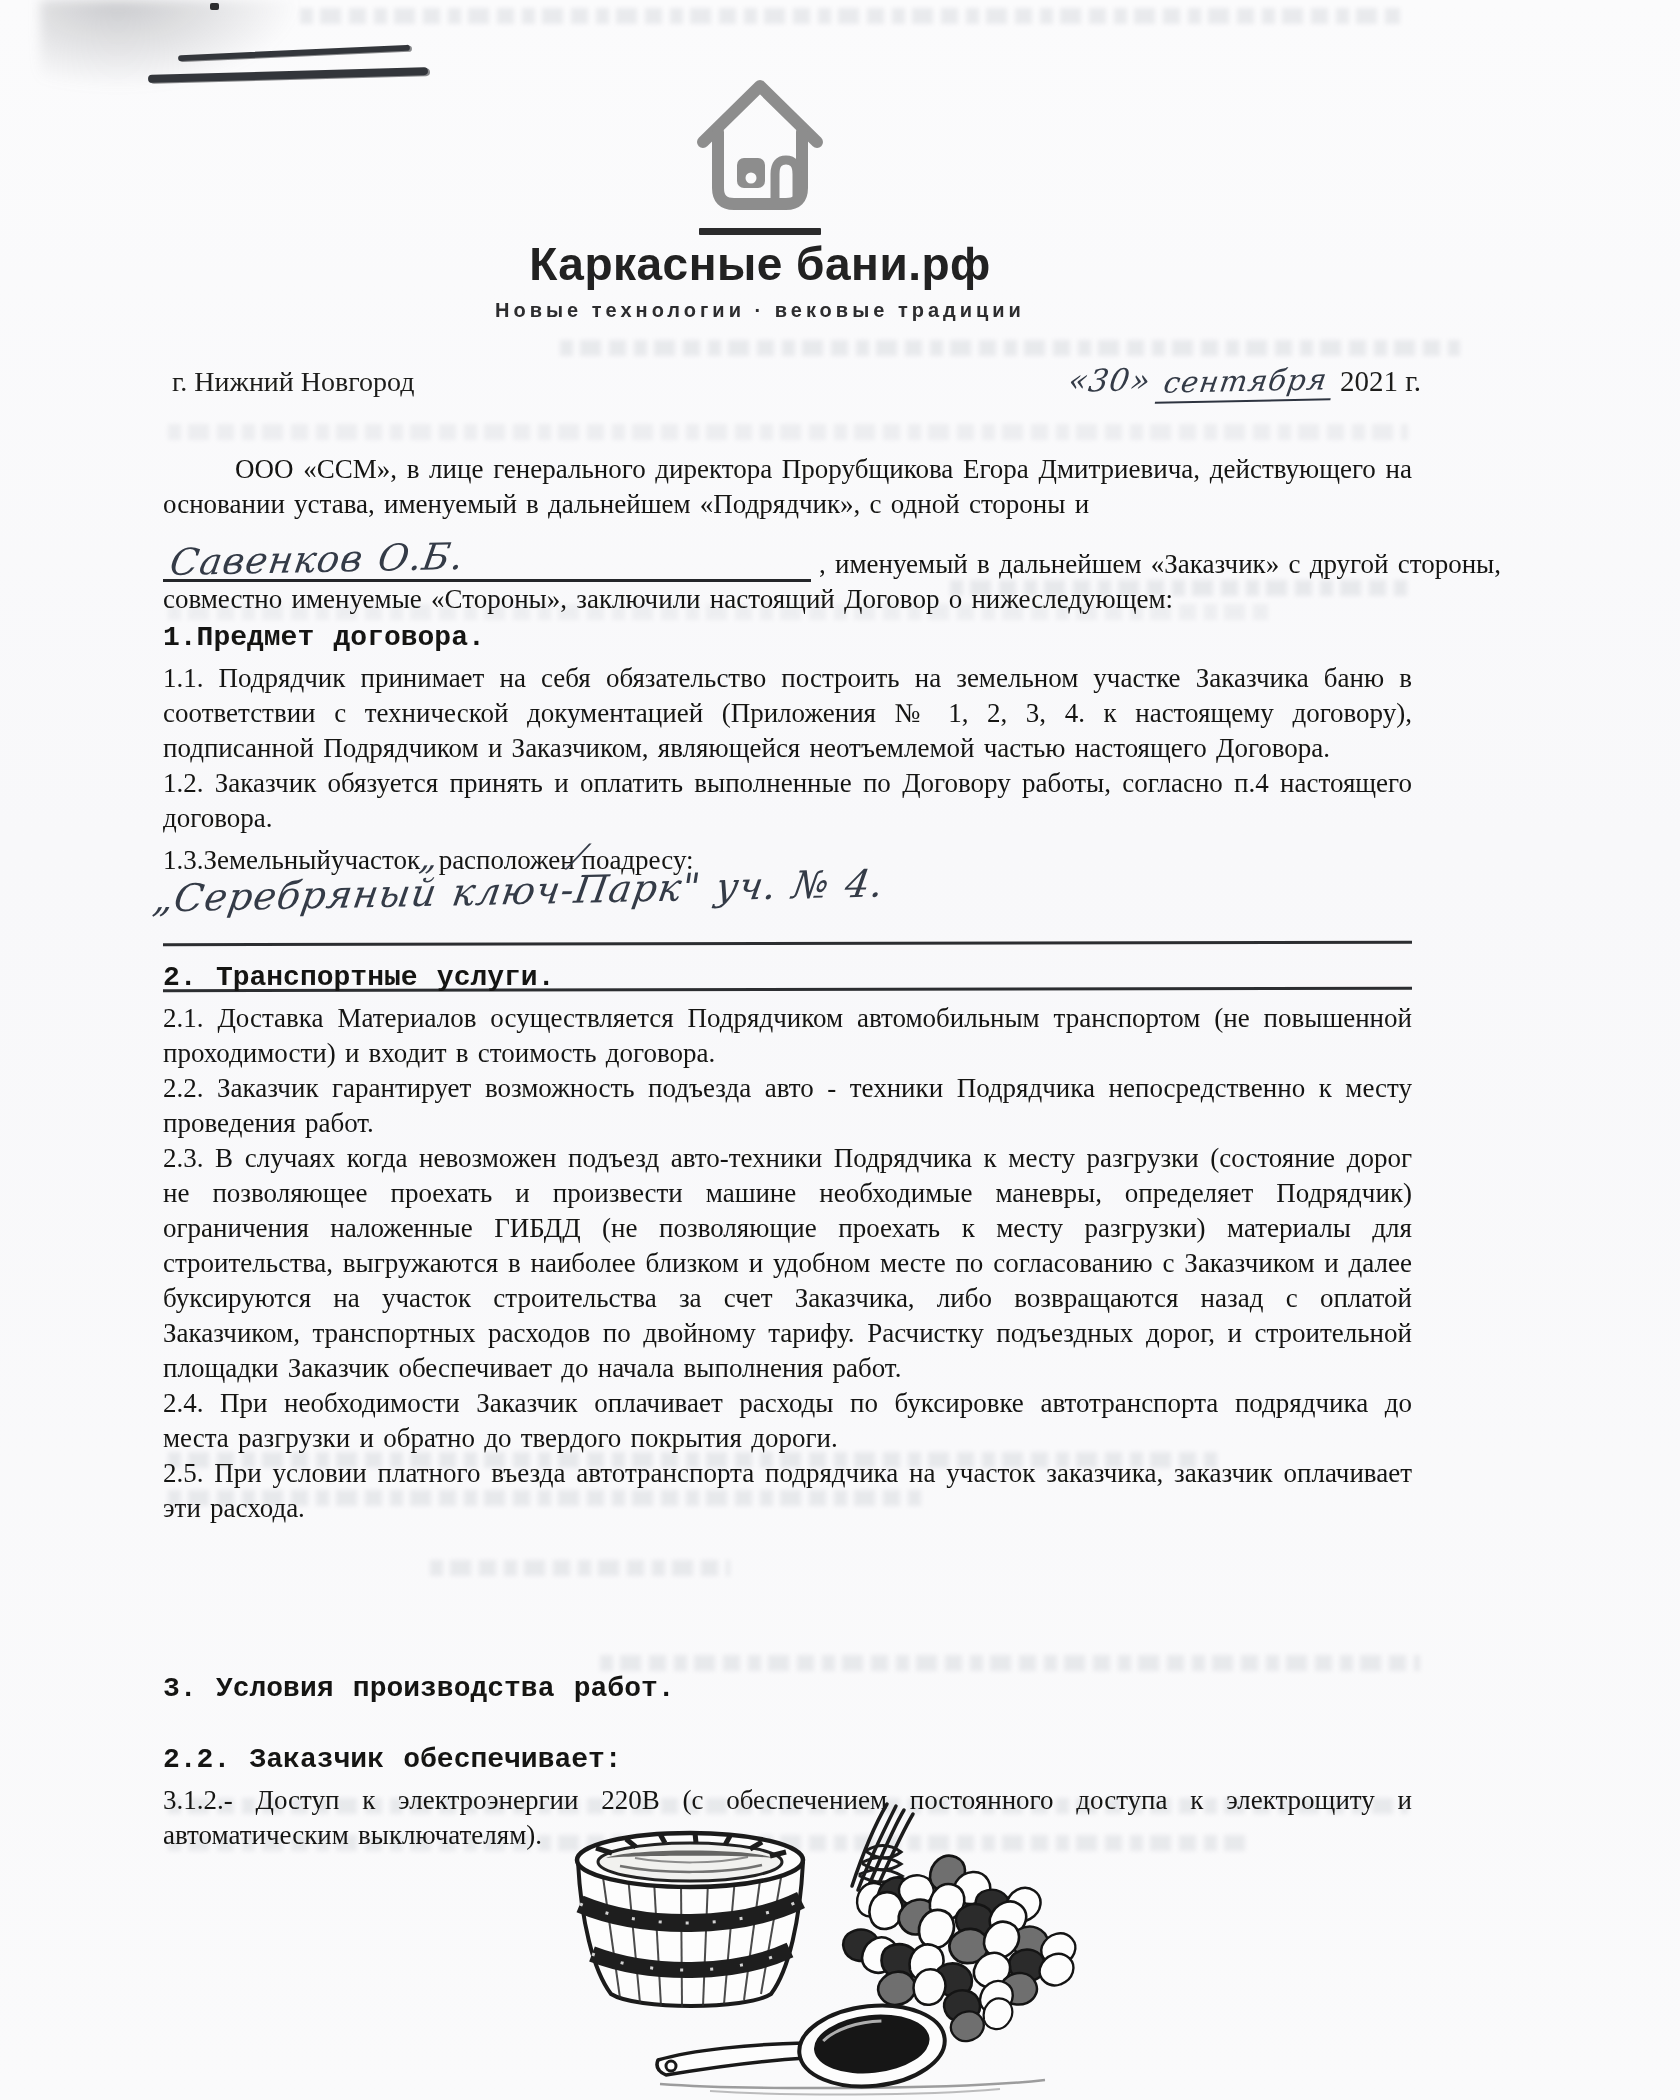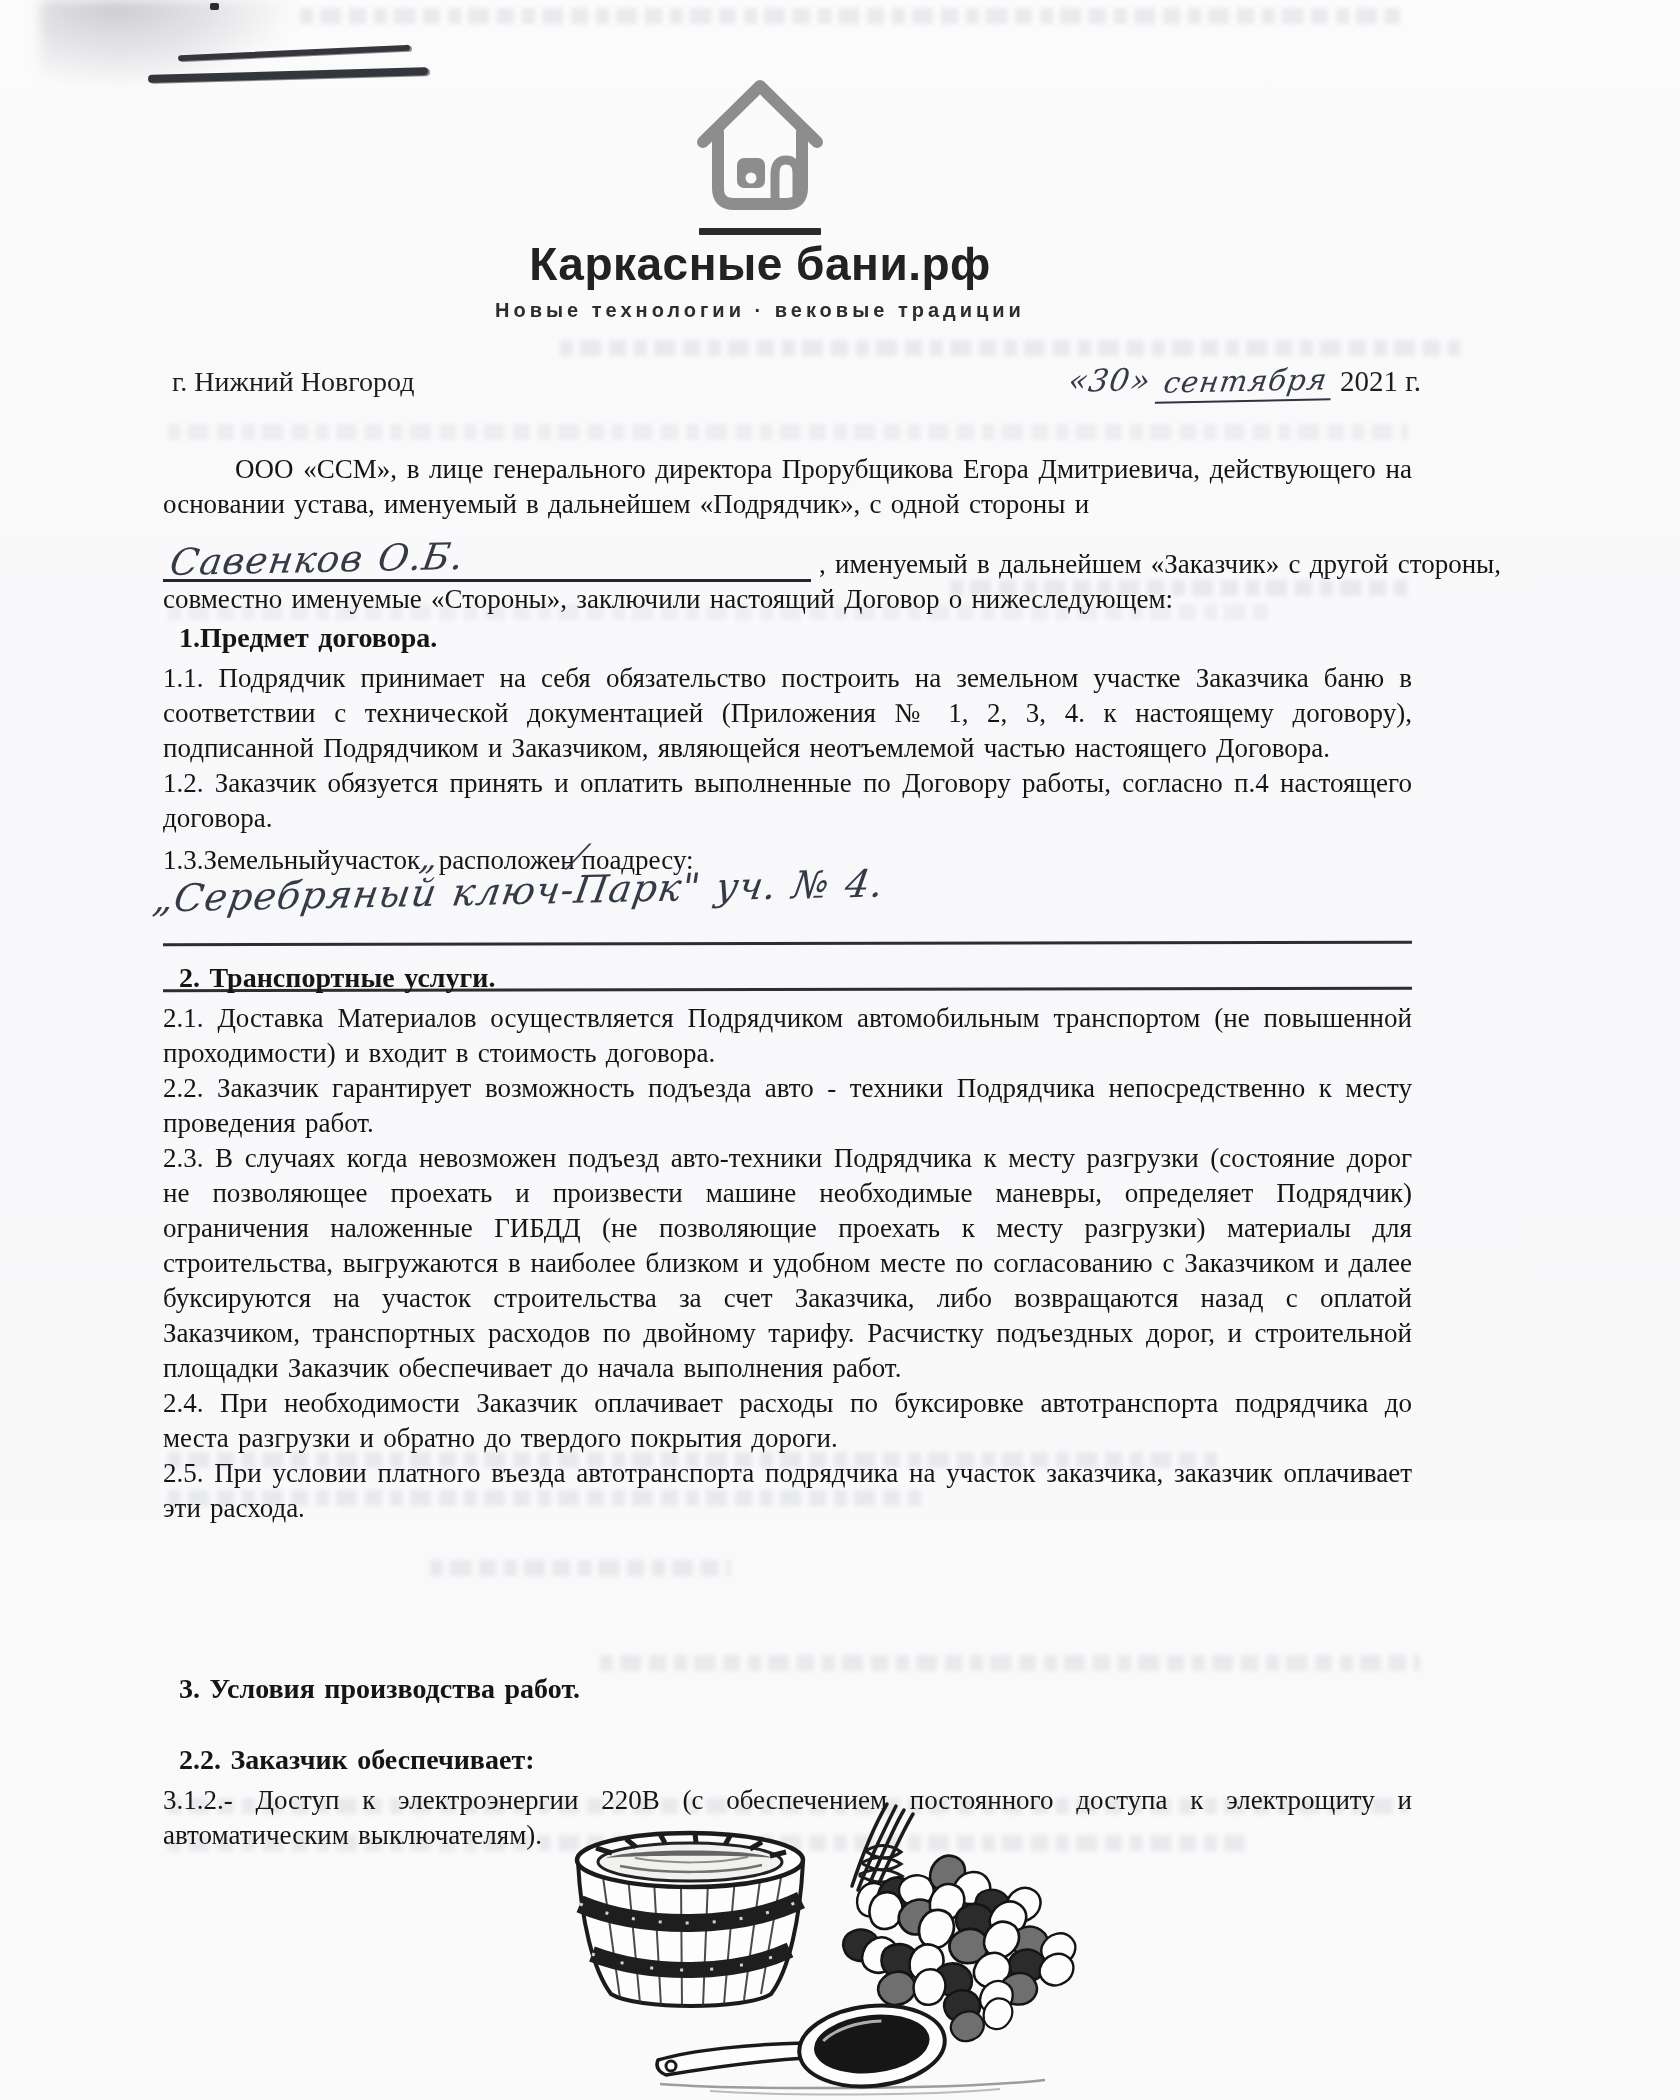--- a/index.html
+++ b/index.html
@@ -42,21 +42,21 @@
   b.num{font-weight:normal;}
   .indent{text-indent:72px;}
   #preamble{top:452px;}
   .sign-row{display:flex;align-items:flex-end;margin-top:4px;height:56px;}
   .sign-line{width:648px;border-bottom:3px solid #24262a;position:relative;height:56px;flex:none;}
   .hand-name{position:absolute;left:8px;bottom:2px;font-size:37px;white-space:nowrap;}
   .after-sign{flex:none;padding-left:8px;}
   #sec1{top:620px;}
   #sec2{top:960px;}
   #sec3{top:1671px;}
-  h2{font-size:28px;margin:0 16px 6px;font-weight:bold;line-height:35px;text-align:left;}
+  h2{font-size:28px;margin:0 0 6px;font-weight:bold;line-height:35px;text-align:left;font-family:Liberation Mono, monospace;}
   .spread{display:flex;margin-top:4px;align-items:baseline;}
   .hand-mark{font-size:34px;}
   .addr-zone{position:relative;height:112px;margin-top:2px;}
   .rule{position:absolute;left:0;right:0;height:3px;background:#2c2e31;transform:rotate(-.12deg);}
   .rule.r1{top:62px;}
   .rule.r2{top:108px;}
   .hand-address{position:absolute;left:-8px;top:-6px;font-size:38px;white-space:nowrap;}
   .gap{height:30px;}
   
   .art{position:absolute;left:540px;top:1798px;}

